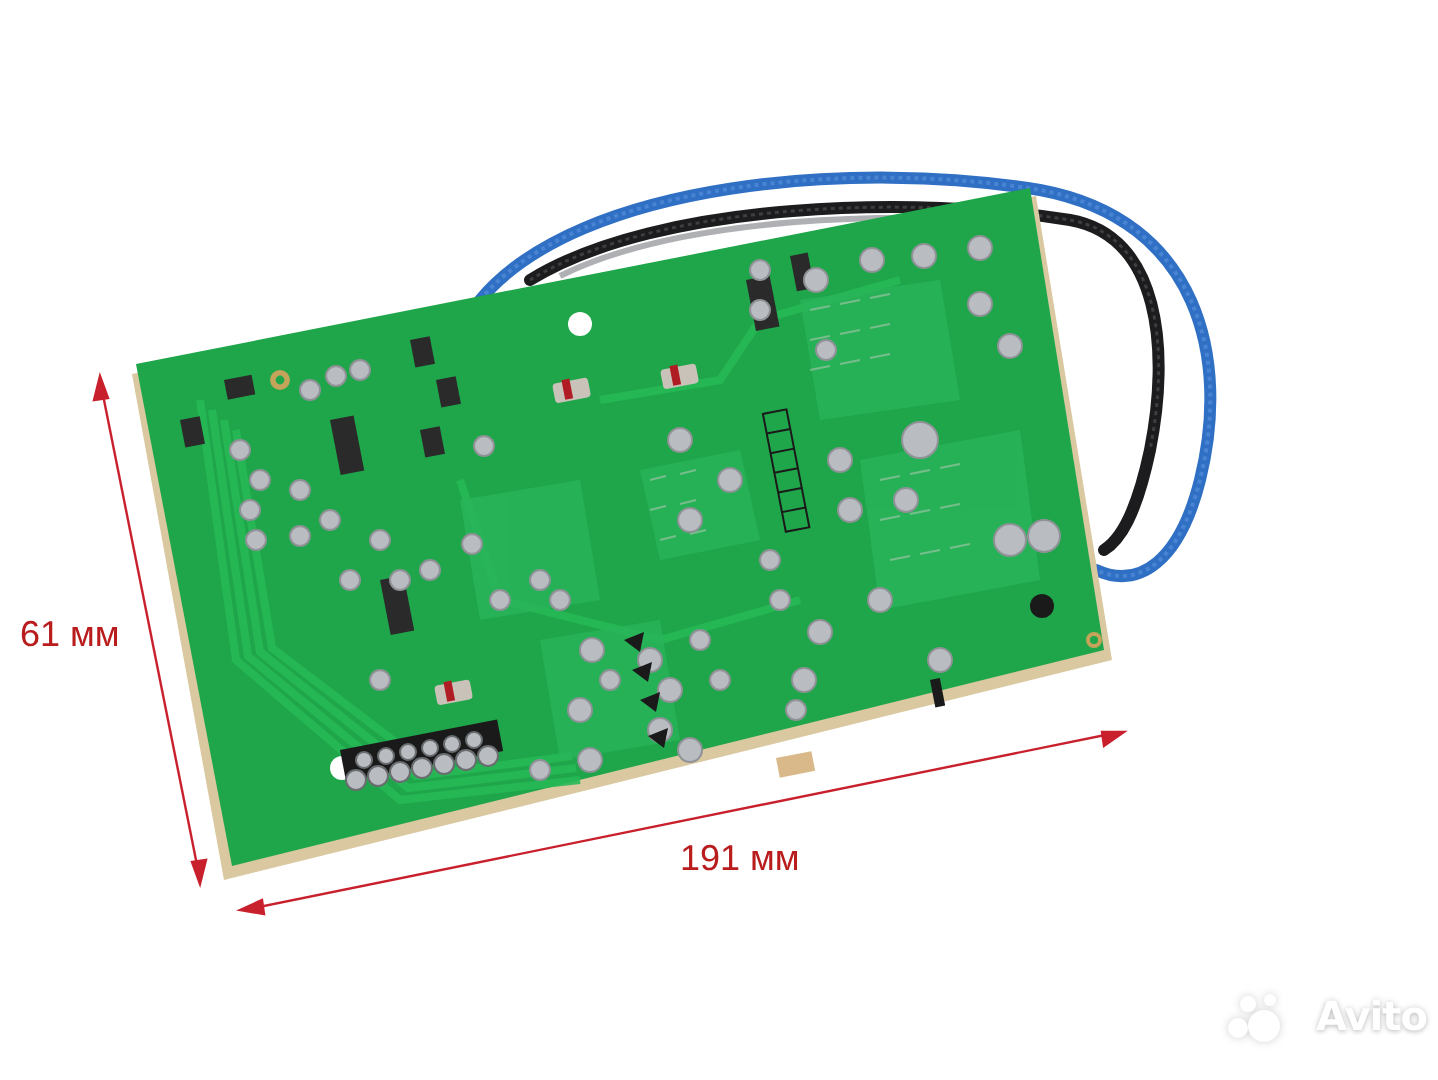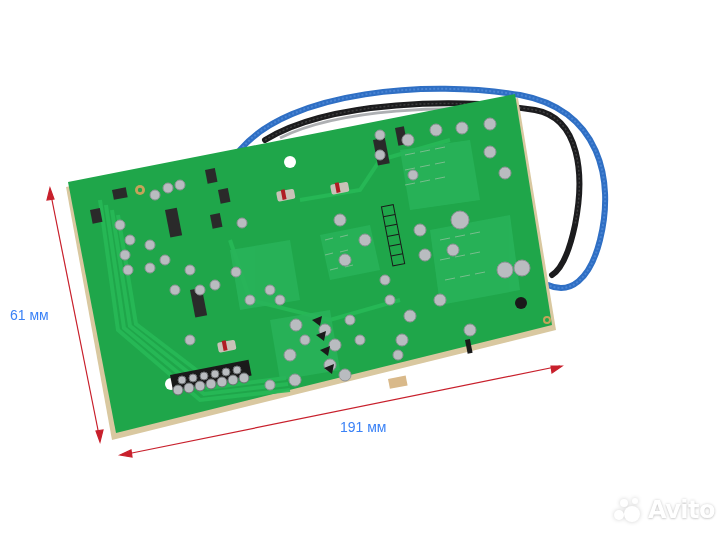--- a/index.html
+++ b/index.html
@@ -1,21 +1,21 @@
 <!DOCTYPE html>
 <html><head>
 <meta charset="utf-8">
 <style>
   html, body { margin: 0; padding: 0; background: #ffffff; }
   body { width: 719px; height: 540px; position: relative; overflow: hidden; font-family: "Liberation Sans", sans-serif; }
   .stage { position: absolute; left: 0; top: 0; width: 719px; height: 540px; }
-  .dim-label { position: absolute; color: #3b82f6; font-size: 14px; font-family: "Liberation Sans", sans-serif; white-space: nowrap; }
+  .dim-label { position: absolute; color: #b91c1c; font-size: 18px; font-family: "Liberation Sans", sans-serif; white-space: nowrap; }
   .dim-label.height { left: 10px; top: 307px; }
   .dim-label.width { left: 340px; top: 419px; }
-  .watermark { position: absolute; left: 612px; top: 496px; display: flex; align-items: center; gap: 6px; color: #ffffff; font-size: 24px; font-weight: bold; font-family: "DejaVu Sans", sans-serif; text-shadow: 0 0 3px rgba(0,0,0,0.18), 0 1px 2px rgba(0,0,0,0.12); letter-spacing: -0.5px; }
+  .watermark { position: absolute; left: 612px; top: 496px; display: flex; gap: 16px; color: #ffffff; font-size: 20px; font-weight: bold; font-family: "DejaVu Sans", sans-serif; text-shadow: 0 0 3px rgba(0,0,0,0.18), 0 1px 2px rgba(0,0,0,0.12); letter-spacing: -0.5px; }
   .watermark svg { filter: drop-shadow(0 0 2px rgba(0,0,0,0.18)); }
 </style>
 </head>
 <body>
 
 <div class="stage">
   <svg width="719" height="540" viewBox="0 0 719 540">
 
     <g>
       <path d="M240 150 C 290 90, 430 80, 520 95 C 600 110, 615 180, 600 240 C 590 280, 570 295, 548 285" fill="none" stroke="#2f6fc4" stroke-width="6" stroke-linecap="round"></path>

